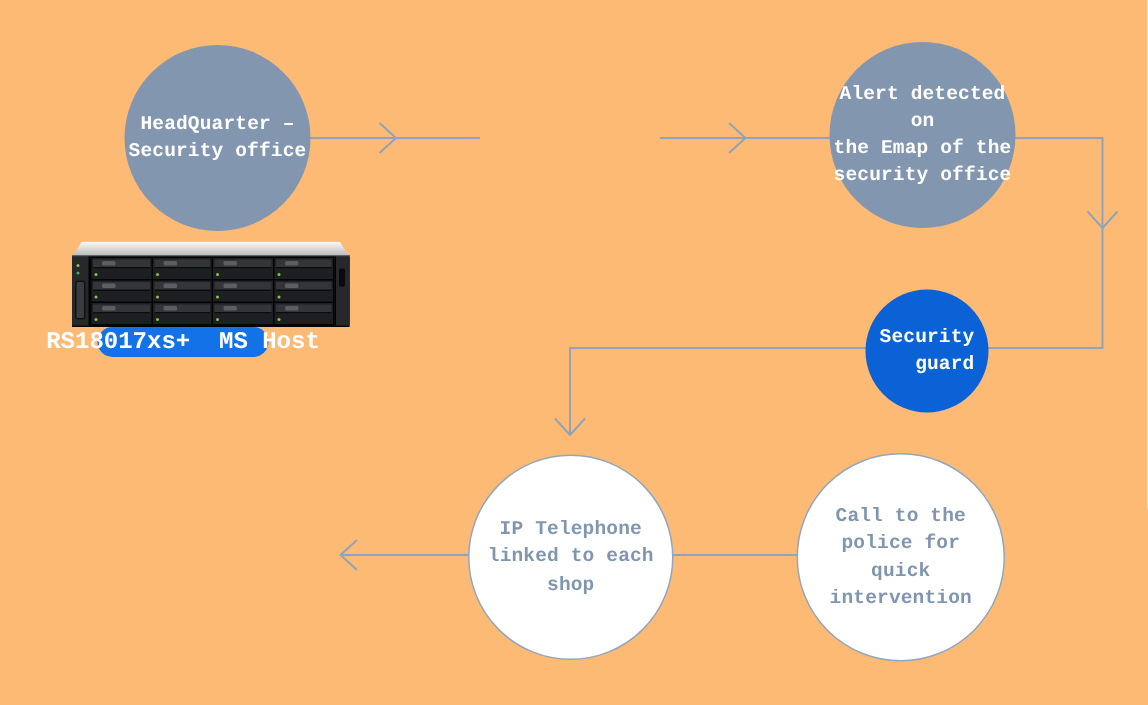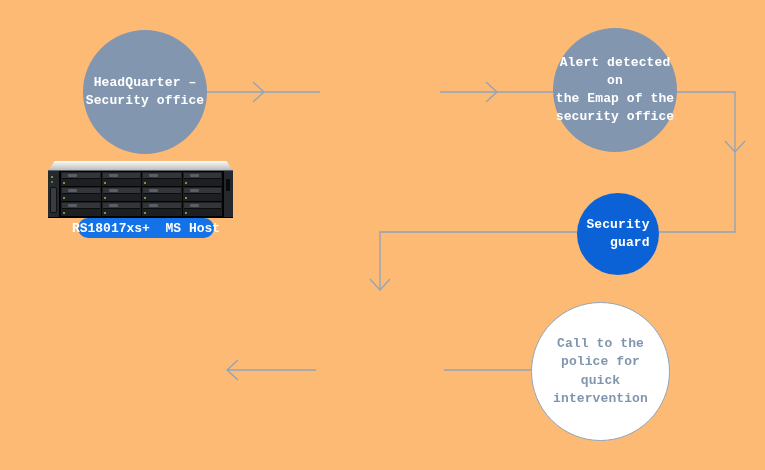--- a/index.html
+++ b/index.html
@@ -66,23 +66,23 @@
   .bay::after { 
     content:""; position:absolute; left:7px; top:2px; width:9px; height:3px;
     background:#5b5f64; border-radius:1px;
   }
   .bay .bled {
     position:absolute; left:2px; bottom:2px; width:2px; height:2px;
     border-radius:50%; background:#8CC63E;
   }
 
   .badge {
-    position:absolute; left:78px; top:218px; width:136px; height:20px;
+    position:absolute; left:65px; top:218px; width:114px; height:20px;
     z-index:2; background:#1372E8; border-radius:11px; color:#FFFFFF;
-    font-size:13px; font-weight:bold; display:flex; align-items:center;
+    font-size:16px; font-weight:bold; display:flex; align-items:center;
     justify-content:center; white-space:pre;
   }
 </style>
 </head>
 <body>
 
 <div class="canvas">
 
   <svg class="connectors" width="765" height="470" viewBox="0 0 765 470">
 
@@ -108,20 +108,22 @@
 
 
   <div class="node filled n-alert">Alert detected on
 the Emap of the
 security office</div>
 
   <div class="node highlight n-guard">Security
 guard</div>
 
 
+  <div class="node outlined n-phone">IP Telephone
+linked to each shop</div>
 
   <div class="node outlined n-police">Call to the police for
 quick intervention</div>
 
   <div class="nas">
     <div class="nas-top"></div>
     <div class="nas-body">
       <div class="ear left">
         <span class="led g"></span>
         <span class="led b"></span>

